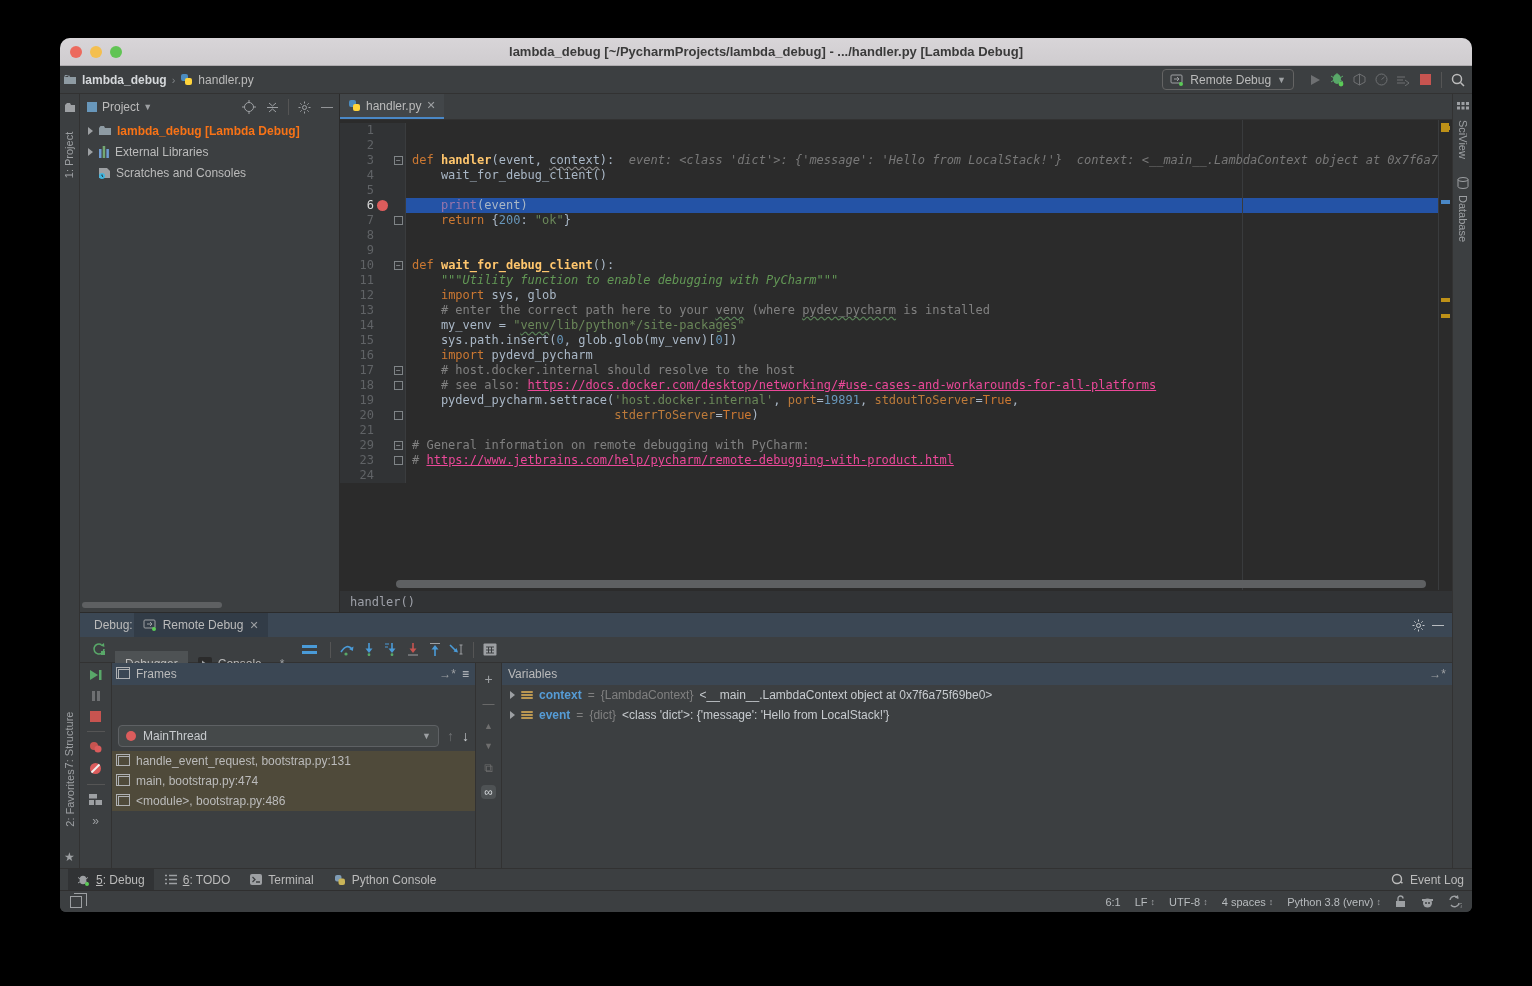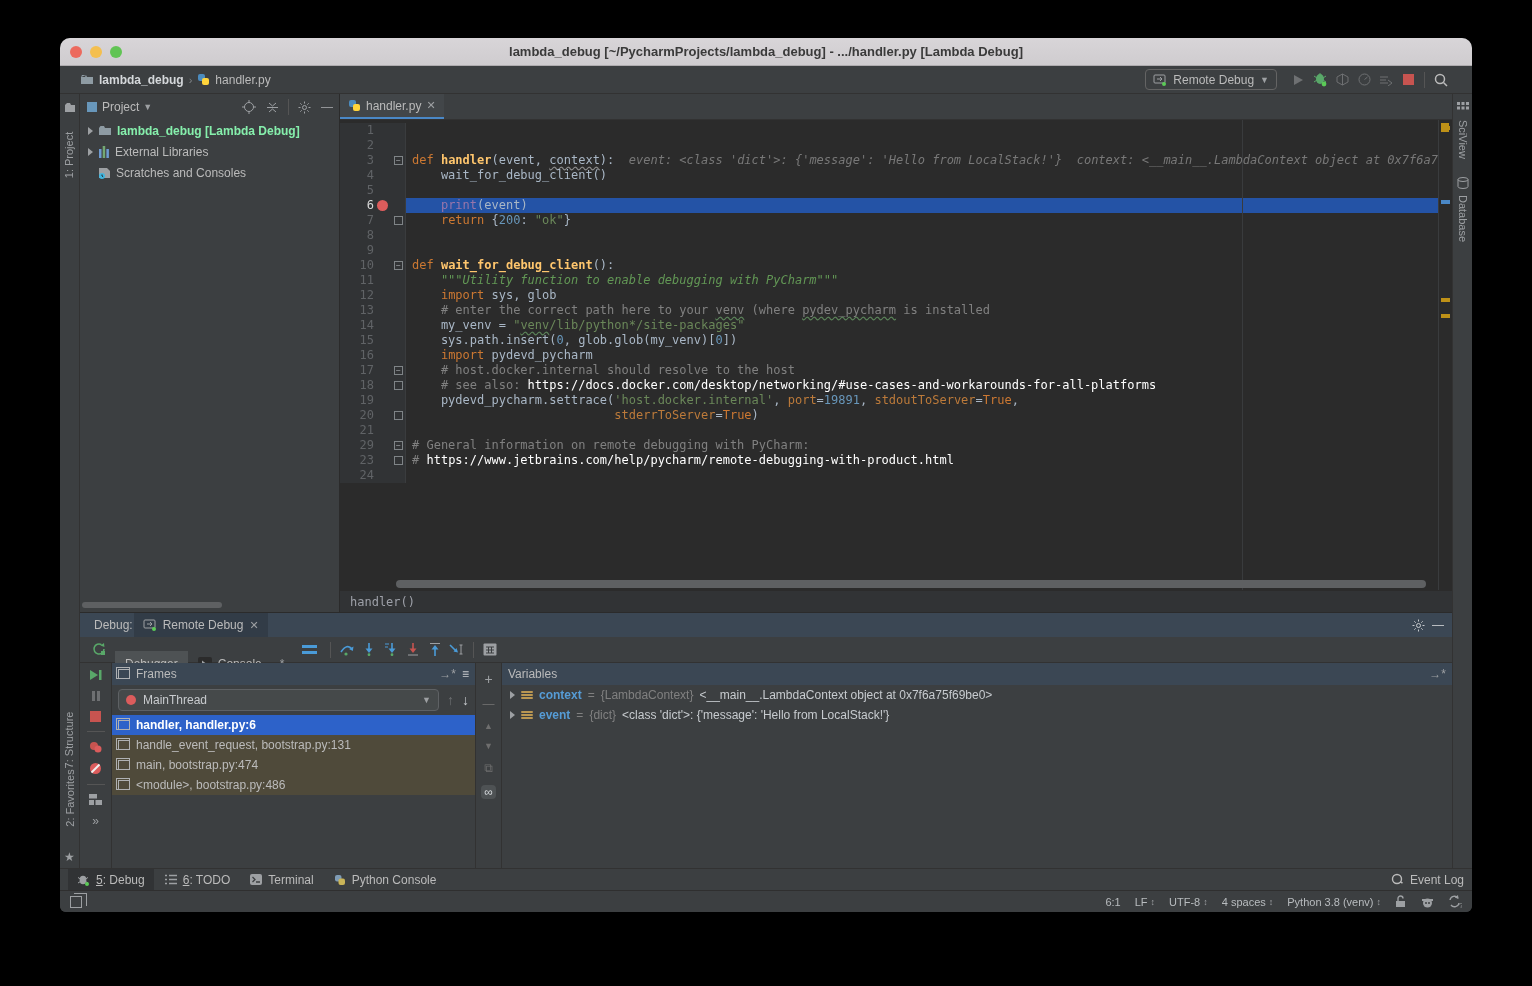--- a/index.html
+++ b/index.html
@@ -12,21 +12,21 @@
   
   .titlebar { height:28px; background:linear-gradient(#D8D5D8,#CFCCCF); border-bottom:1px solid #AFACAF;
               display:flex; align-items:center; position:relative; flex:0 0 28px; }
   .tl-group { display:flex; gap:8px; margin-left:10px; }
   .tl { width:12px; height:12px; border-radius:50%; }
   .tl.red{background:#EC6A5E;} .tl.yellow{background:#F4BF4F;} .tl.green{background:#61C454;}
   .title-text { position:absolute; left:0; right:0; text-align:center; font-size:13px; font-weight:bold; color:#3A3A3A; }
 
   
   .toolbar { height:28px; flex:0 0 28px; background:#3C3F41; border-bottom:1px solid #323232;
-             display:flex; align-items:center; padding:0 20px; color:#BBBBBB; font-size:12px; }
+             display:flex; align-items:center; padding:0 3px; color:#BBBBBB; font-size:12px; }
   .crumb { display:flex; align-items:center; gap:5px; }
   .crumb b { color:#D5D8DB; }
   .crumb .sep { color:#7F8487; font-size:11px; }
   .toolbar .spacer { flex:1; }
   .combo { display:flex; align-items:center; gap:6px; border:1px solid #646464; border-radius:4px;
            height:21px; padding:0 7px; margin-right:10px; }
   .combo .lbl { color:#BBBBBB; }
   .tb-ico { width:22px; height:20px; display:flex; align-items:center; justify-content:center; }
   .vsep { width:1px; height:16px; background:#555; margin:0 5px; }
   .chev { font-size:9px; color:#9DA0A3; }
@@ -43,21 +43,21 @@
   .center { flex:1; display:flex; flex-direction:column; min-width:0; }
   .content-row { flex:1; display:flex; min-height:0; }
 
   
   .project-panel { width:260px; flex:0 0 260px; background:#3C3F41; border-right:1px solid #2B2B2B;
                    display:flex; flex-direction:column; position:relative; }
   .pp-header { height:26px; display:flex; align-items:center; padding:0 6px; color:#BBBBBB; font-size:12px; gap:4px; }
   .pp-header .grow { flex:1; }
   .tree { font-size:12px; color:#BBBBBB; }
   .tree-row { height:21px; display:flex; align-items:center; padding-left:8px; gap:5px; white-space:nowrap; }
-  .tree-row b { color:#86efac; }
+  .tree-row b { color:#f97316; }
   .tri { width:0; height:0; border-left:5px solid #9DA0A3; border-top:4px solid transparent; border-bottom:4px solid transparent; }
   .tri.none { border-left-color:transparent; }
   .pp-scroll { position:absolute; bottom:4px; left:2px; width:140px; height:6px; border-radius:3px; background:#5E6062; }
 
   
   .editor { flex:1; display:flex; flex-direction:column; min-width:0; background:#2B2B2B; }
   .tabbar { height:26px; flex:0 0 26px; background:#3C3F41; border-bottom:1px solid #323232; display:flex; align-items:flex-end; }
   .etab { height:25px; background:#424649; display:flex; align-items:center; gap:5px; padding:0 8px;
           color:#BBBBBB; font-size:12px; border-bottom:2px solid #4A88C7; }
   .etab .close { color:#9DA0A3; font-size:11px; }
@@ -70,21 +70,21 @@
   .cl-code { flex:1; padding-left:6px; color:#A9B7C6; position:relative; }
   .cl-row.exec .cl-code { background:#2453A6; }
   .cl-row.exec .cl-num { color:#D8D8D8; }
   .bp-dot { position:absolute; left:3px; top:2px; width:11px; height:11px; border-radius:50%; background:#DB5C5C; }
   .fold-box { position:absolute; left:2px; top:3px; width:9px; height:9px; border:1px solid #7F8487; background:#313335;
               color:#9DA0A3; font-size:8px; line-height:7px; text-align:center; }
   .tk-k{color:#CC7832;} .tk-f{color:#FFC66D; font-weight:bold;} .tk-d{color:#A9B7C6;}
   .tk-s{color:#6A8759;} .tk-ds{color:#629755; font-style:italic;} .tk-c{color:#808080;}
   .tk-n{color:#6897BB;} .tk-b{color:#9876AA;} .tk-pa{color:#BC7A3A;}
   .tk-h{color:#787878; font-style:italic;}
-  .tk-cl{color:#ffffff; }
+  .tk-cl{color:#ec4899; text-decoration:underline;}
   .tk-pu{color:#A9B7C6; text-decoration:underline wavy #8C8C8C; text-underline-offset:2px;}
   .tk-cw{color:#808080; text-decoration:underline wavy #5B8459; text-underline-offset:2px;}
   .tk-sw{color:#6A8759; text-decoration:underline wavy #5B8459; text-underline-offset:2px;}
   .margin-guide { position:absolute; top:0; bottom:0; left:902px; width:1px; background:#393B3D; }
   .estripe { position:absolute; top:0; bottom:0; right:0; width:14px; background:#2B2B2B; border-left:1px solid #3A3C3E; }
   .emark { position:absolute; left:2px; width:9px; height:4px; }
   .ecorner { position:absolute; right:3px; top:3px; width:8px; height:9px; background:#BE9117; }
   .hscroll { position:absolute; left:56px; right:16px; bottom:2px; height:8px; }
   .hscroll .thumb { height:8px; border-radius:4px; background:#5E6062; width:99%; }
   .ebreadcrumb { height:22px; flex:0 0 22px; background:#313335; border-top:1px solid #2B2B2B;
@@ -100,21 +100,21 @@
   .dbg-tabsrow { height:26px; flex:0 0 26px; display:flex; align-items:center; border-bottom:1px solid #323232; padding-left:4px; }
   .dtab { height:26px; display:flex; align-items:center; gap:6px; padding:0 10px;margin-top:28px; }
   .dtab.sel { background:#4E5254; }
   .dbg-content { flex:1; display:flex; min-height:0; }
   .dbg-lefttools { width:32px; flex:0 0 32px; border-right:1px solid #323232; display:flex; flex-direction:column;
                    align-items:center; padding-top:6px; gap:9px; }
   .hrdiv { width:18px; height:1px; background:#555; }
   .frames { width:364px; flex:0 0 364px; border-right:1px solid #323232; display:flex; flex-direction:column; }
   .panel-hdr { height:22px; flex:0 0 22px; background:#3B4754; display:flex; align-items:center; padding:0 6px; gap:6px; }
   .panel-hdr .grow{flex:1;}
-  .thread-row { height:30px; display:flex; align-items:center; gap:8px; padding:0 6px; }
+  .thread-row { height:30px; display:flex; align-items:center; gap:8px; padding:0 6px;margin-top:36px; }
   .thread-combo { flex:1; height:22px; background:#45494A; border:1px solid #5E6164; border-radius:4px;
                   display:flex; align-items:center; gap:7px; padding:0 7px; color:#C8CBCE; }
   .tdot { width:10px; height:10px; border-radius:50%; background:#DB5C5C; }
   .frame-list { flex:1; }
   .frame-row { height:20px; display:flex; align-items:center; gap:6px; padding:0 6px; white-space:nowrap; }
   .frame-row.selected { background:#2D62C9; color:#FFFFFF; font-weight:bold; }
   .frame-row.library { background:#4F4A3A; }
   .fico { width:12px; height:10px; border:1px solid #AFB1B3; position:relative; flex:0 0 12px; }
   .fico:before { content:""; position:absolute; left:-3px; top:-3px; width:12px; height:10px; border:1px solid #AFB1B3; }
   .minitools { width:26px; flex:0 0 26px; border-right:1px solid #323232; display:flex; flex-direction:column;
@@ -538,24 +538,20 @@
               <div class="thread-combo">
                 <span class="tdot"></span>
                 <span>MainThread</span>
                 <span class="grow" style="flex:1"></span>
                 <span class="chev">▼</span>
               </div>
               <span style="color:#6E7072; font-size:14px">↑</span>
               <span style="color:#C8CBCE; font-size:14px">↓</span>
             </div>
             <div class="frame-list" id="frame-list">
-                <div class="frame-row selected">
-                  <span class="fico"></span>
-                  <span>handler, handler.py:6</span>
-                </div>
                 <div class="frame-row library">
                   <span class="fico"></span>
                   <span>handle_event_request, bootstrap.py:131</span>
                 </div>
                 <div class="frame-row library">
                   <span class="fico"></span>
                   <span>main, bootstrap.py:474</span>
                 </div>
                 <div class="frame-row library">
                   <span class="fico"></span>

